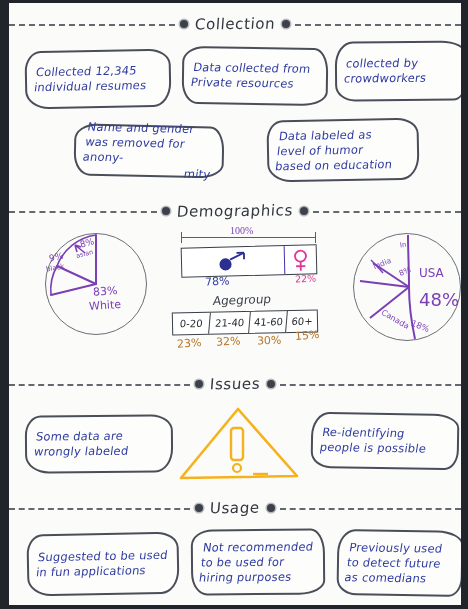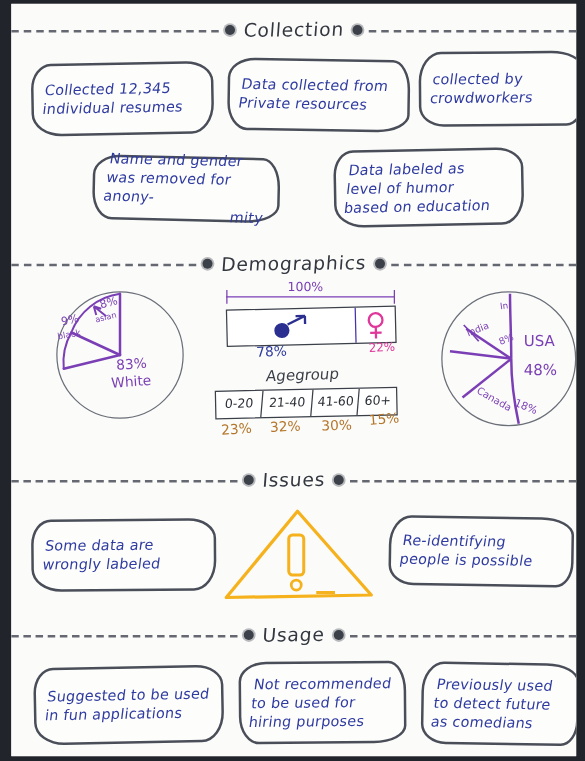--- a/index.html
+++ b/index.html
@@ -153,21 +153,21 @@
       <span class="lbl lbl-pur" style="left:1px;top:31px;font-size:7px;transform:rotate(-10deg);">black</span>
       <span class="lbl lbl-pur" style="left:48px;top:52px;font-size:11px;transform:rotate(-4deg);">83%</span>
       <span class="lbl lbl-pur" style="left:44px;top:66px;font-size:11px;transform:rotate(-4deg);">White</span>
     </div>
 
     <div class="scale" style="left:172px;top:229px;width:135px;">
       <span class="capL"></span>
       <span class="line"></span>
       <span class="capR"></span>
     </div>
-    <span class="lbl lbl-pur" style="left:218px;top:222px;font-size:10px;background:#fbfbfa;padding:0 3px;">100%</span>
+    <span class="lbl lbl-pur" style="left:218px;top:222px;font-size:10px;background:#fbfbfa;padding:0 3px;font-family:Liberation Serif, serif;">100%</span>
 
     <div class="genderbar" style="left:172px;top:243px;width:136px;height:30px;">
       <div class="gb-male">
         <svg viewBox="0 0 100 30" style="width:100%;height:100%">
           <circle cx="42" cy="18" r="6.5" fill="#2b2f8f"></circle>
           <line x1="47" y1="13" x2="62" y2="6" stroke="#2b2f8f" stroke-width="2"></line>
           <path d="M62 6 L54 6 M62 6 L62 13" stroke="#2b2f8f" stroke-width="2" fill="none"></path>
         </svg>
       </div>
       <div class="gb-female">
@@ -204,21 +204,21 @@
         <line x1="56" y1="54" x2="7" y2="48" stroke="#7b3fb5" stroke-width="2"></line>
         <line x1="56" y1="54" x2="17" y2="85" stroke="#7b3fb5" stroke-width="2"></line>
         <path d="M30 40 C25 34 21 30 18 27" fill="none" stroke="#7b3fb5" stroke-width="1.4"></path>
       </svg>
       <span class="lbl lbl-pur" style="left:47px;top:8px;font-size:7px;transform:rotate(-8deg);">In</span>
       <span class="lbl lbl-pur" style="left:20px;top:26px;font-size:7.5px;transform:rotate(-22deg);">India</span>
       <span class="lbl lbl-pur" style="left:46px;top:34px;font-size:7.5px;transform:rotate(-22deg);">8%</span>
       <span class="lbl lbl-pur" style="left:27px;top:82px;font-size:8px;transform:rotate(30deg);">Canada</span>
       <span class="lbl lbl-pur" style="left:58px;top:88px;font-size:8.5px;transform:rotate(22deg);">18%</span>
       <span class="lbl lbl-pur" style="left:66px;top:33px;font-size:12px;">USA</span>
-      <span class="lbl lbl-pur" style="left:66px;top:56px;font-size:12px;">48%</span>
+      <span class="lbl lbl-pur" style="left:66px;top:56px;font-size:18px;">48%</span>
     </div>
 
     <div class="sec-head" style="top:368px;">
       <span class="dash left"></span>
       <span class="dot"></span>
       <span class="sec-title">Issues</span>
       <span class="dot"></span>
       <span class="dash right"></span>
     </div>
 

